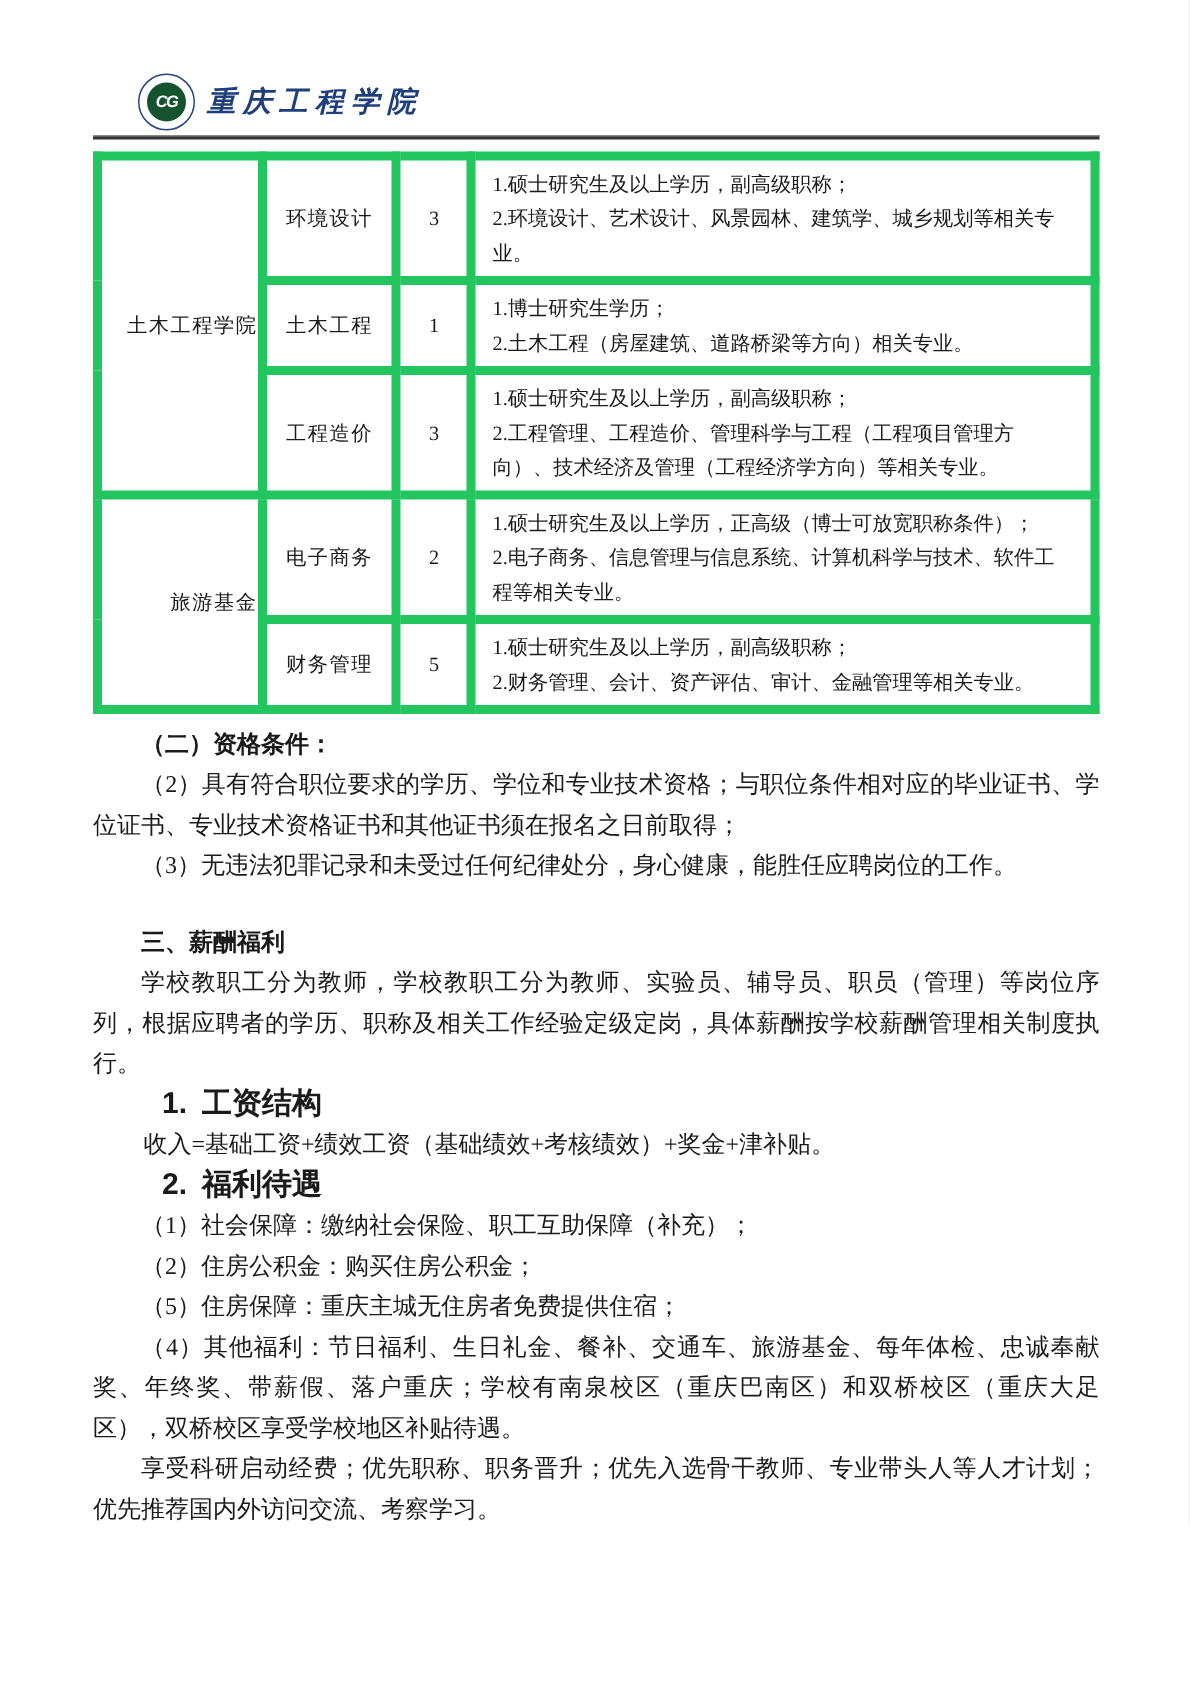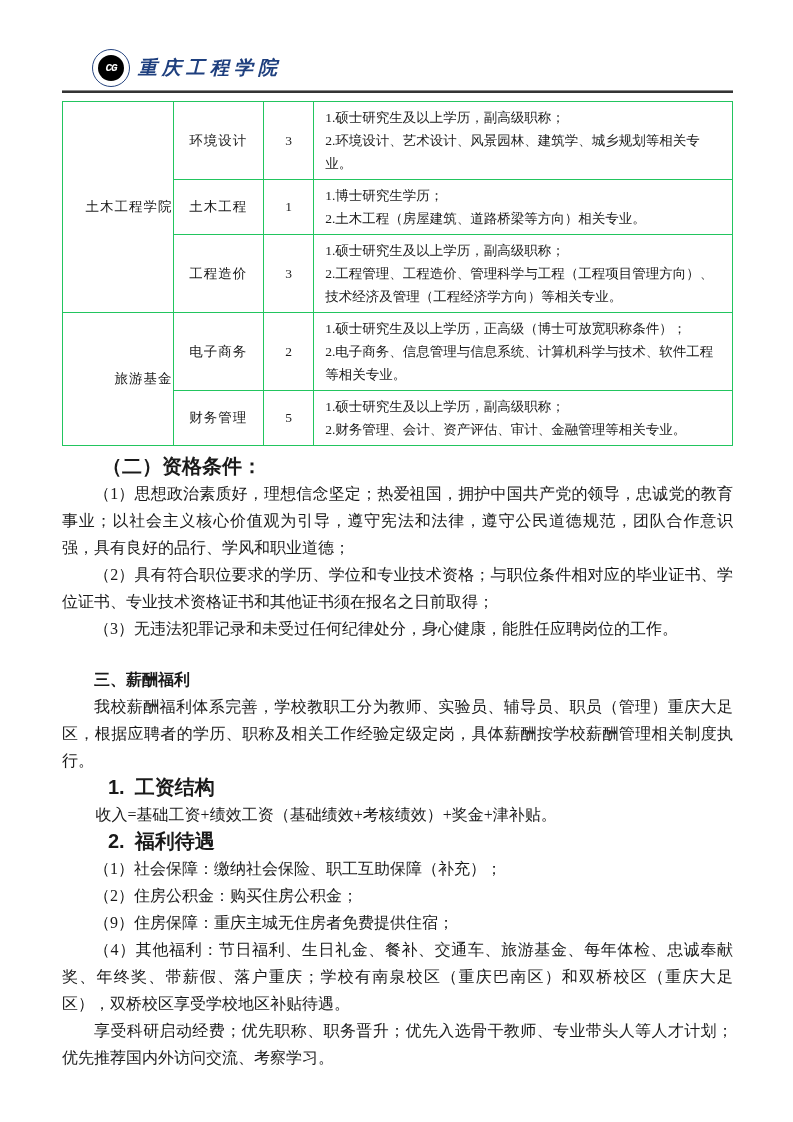--- a/index.html
+++ b/index.html
@@ -26,24 +26,24 @@
   }
   .badge-outer {
     width: 38px; height: 38px; border-radius: 50%;
     border: 1px solid #27457f;
     display: flex; align-items: center; justify-content: center;
     background: #ffffff;
     flex: 0 0 auto;
   }
   .badge-inner {
     width: 26px; height: 26px; border-radius: 50%;
-    background: #000000;
+    background: #14532d;
     color: #ffffff;
     display: flex; align-items: center; justify-content: center;
-    font-family: Liberation Mono, monospace;
+    font-family: Liberation Sans, sans-serif;
     font-style: italic; font-weight: bold; font-size: 11px;
     letter-spacing: -1px;
     text-align: center;
   }
   .logo-text {
     font-family: "DejaVu Serif", serif;
     font-style: italic; font-weight: bold;
     font-size: 19px; color: #1e3f7e;
     letter-spacing: 5px;
     white-space: nowrap;
@@ -55,21 +55,21 @@
   }
 
   
   table.jobs {
     width: 100%;
     border-collapse: collapse;
     margin-top: 8px;
     table-layout: fixed;
   }
   table.jobs td {
-    border: 1px solid #22c55e;
+    border: 6px solid #22c55e;
     font-size: 13.5px;
     vertical-align: middle;
   }
   td.c-college { width: 16.5%; text-align: right; font-size: 14px; letter-spacing: 1px; }
   td.c-pos     { width: 13.5%; text-align: center; font-size: 14px; letter-spacing: 1px; }
   td.c-count   { width: 7.5%;  text-align: center; }
   td.c-req     { width: 62.5%; padding: 4px 11px; }
   .req-line { line-height: 23px; text-align: left; }
   td.c-req { vertical-align: middle; }
 
@@ -79,21 +79,21 @@
     font-size: 16px;
     line-height: 27px;
   }
   .para {
     text-indent: 2em;
     text-align: justify;
   }
   .h-serif {
     font-weight: bold;
     text-indent: 2em;
-    font-size: 20px;
+    font-size: 16px;
   }
   .h-gothic {
     font-family: "Liberation Sans", "DejaVu Sans", sans-serif;
     font-weight: bold;
     font-size: 16px;
     text-indent: 2em;
   }
   .h-sub {
     font-family: "Liberation Sans", "DejaVu Sans", sans-serif;
     font-weight: bold;
@@ -163,37 +163,36 @@
             <div class="req-line">1.硕士研究生及以上学历，副高级职称；</div>
             <div class="req-line">2.财务管理、会计、资产评估、审计、金融管理等相关专业。</div>
           </td>
         </tr>
       </tbody>
     </table>
 
     <div class="sections">
 
       <div class="h-serif">（二）资格条件：</div>
-      <div class="para">（1）思想政治素质好，理想信念坚定；热爱祖国，拥护中国共产党的领导，忠诚党的教育事业；以社会主义核心价值观为引导，遵守宪法和法律，遵守公民道德规范，团队合作意识强，具有良好的品行、学风和职业道德；</div>
       <div class="para">（2）具有符合职位要求的学历、学位和专业技术资格；与职位条件相对应的毕业证书、学位证书、专业技术资格证书和其他证书须在报名之日前取得；</div>
       <div class="para">（3）无违法犯罪记录和未受过任何纪律处分，身心健康，能胜任应聘岗位的工作。</div>
 
       <div class="h-gothic salary-heading">三、薪酬福利</div>
-      <div class="para">我校薪酬福利体系完善，学校教职工分为教师、实验员、辅导员、职员（管理）重庆大足区，根据应聘者的学历、职称及相关工作经验定级定岗，具体薪酬按学校薪酬管理相关制度执行。</div>
+      <div class="para">学校教职工分为教师，学校教职工分为教师、实验员、辅导员、职员（管理）等岗位序列，根据应聘者的学历、职称及相关工作经验定级定岗，具体薪酬按学校薪酬管理相关制度执行。</div>
 
       <div class="h-sub">
         <span class="num">1.</span><span>工资结构</span>
       </div>
       <div class="income-line">收入=基础工资+绩效工资（基础绩效+考核绩效）+奖金+津补贴。</div>
 
       <div class="h-sub">
         <span class="num">2.</span><span>福利待遇</span>
       </div>
       <div class="para">（1）社会保障：缴纳社会保险、职工互助保障（补充）；</div>
       <div class="para">（2）住房公积金：购买住房公积金；</div>
-      <div class="para">（9）住房保障：重庆主城无住房者免费提供住宿；</div>
+      <div class="para">（5）住房保障：重庆主城无住房者免费提供住宿；</div>
       <div class="para">（4）其他福利：节日福利、生日礼金、餐补、交通车、旅游基金、每年体检、忠诚奉献奖、年终奖、带薪假、落户重庆；学校有南泉校区（重庆巴南区）和双桥校区（重庆大足区），双桥校区享受学校地区补贴待遇。</div>
 
       <div class="para">享受科研启动经费；优先职称、职务晋升；优先入选骨干教师、专业带头人等人才计划；优先推荐国内外访问交流、考察学习。</div>
 
     </div>
   </div>
 </div>
 
 </body></html>

